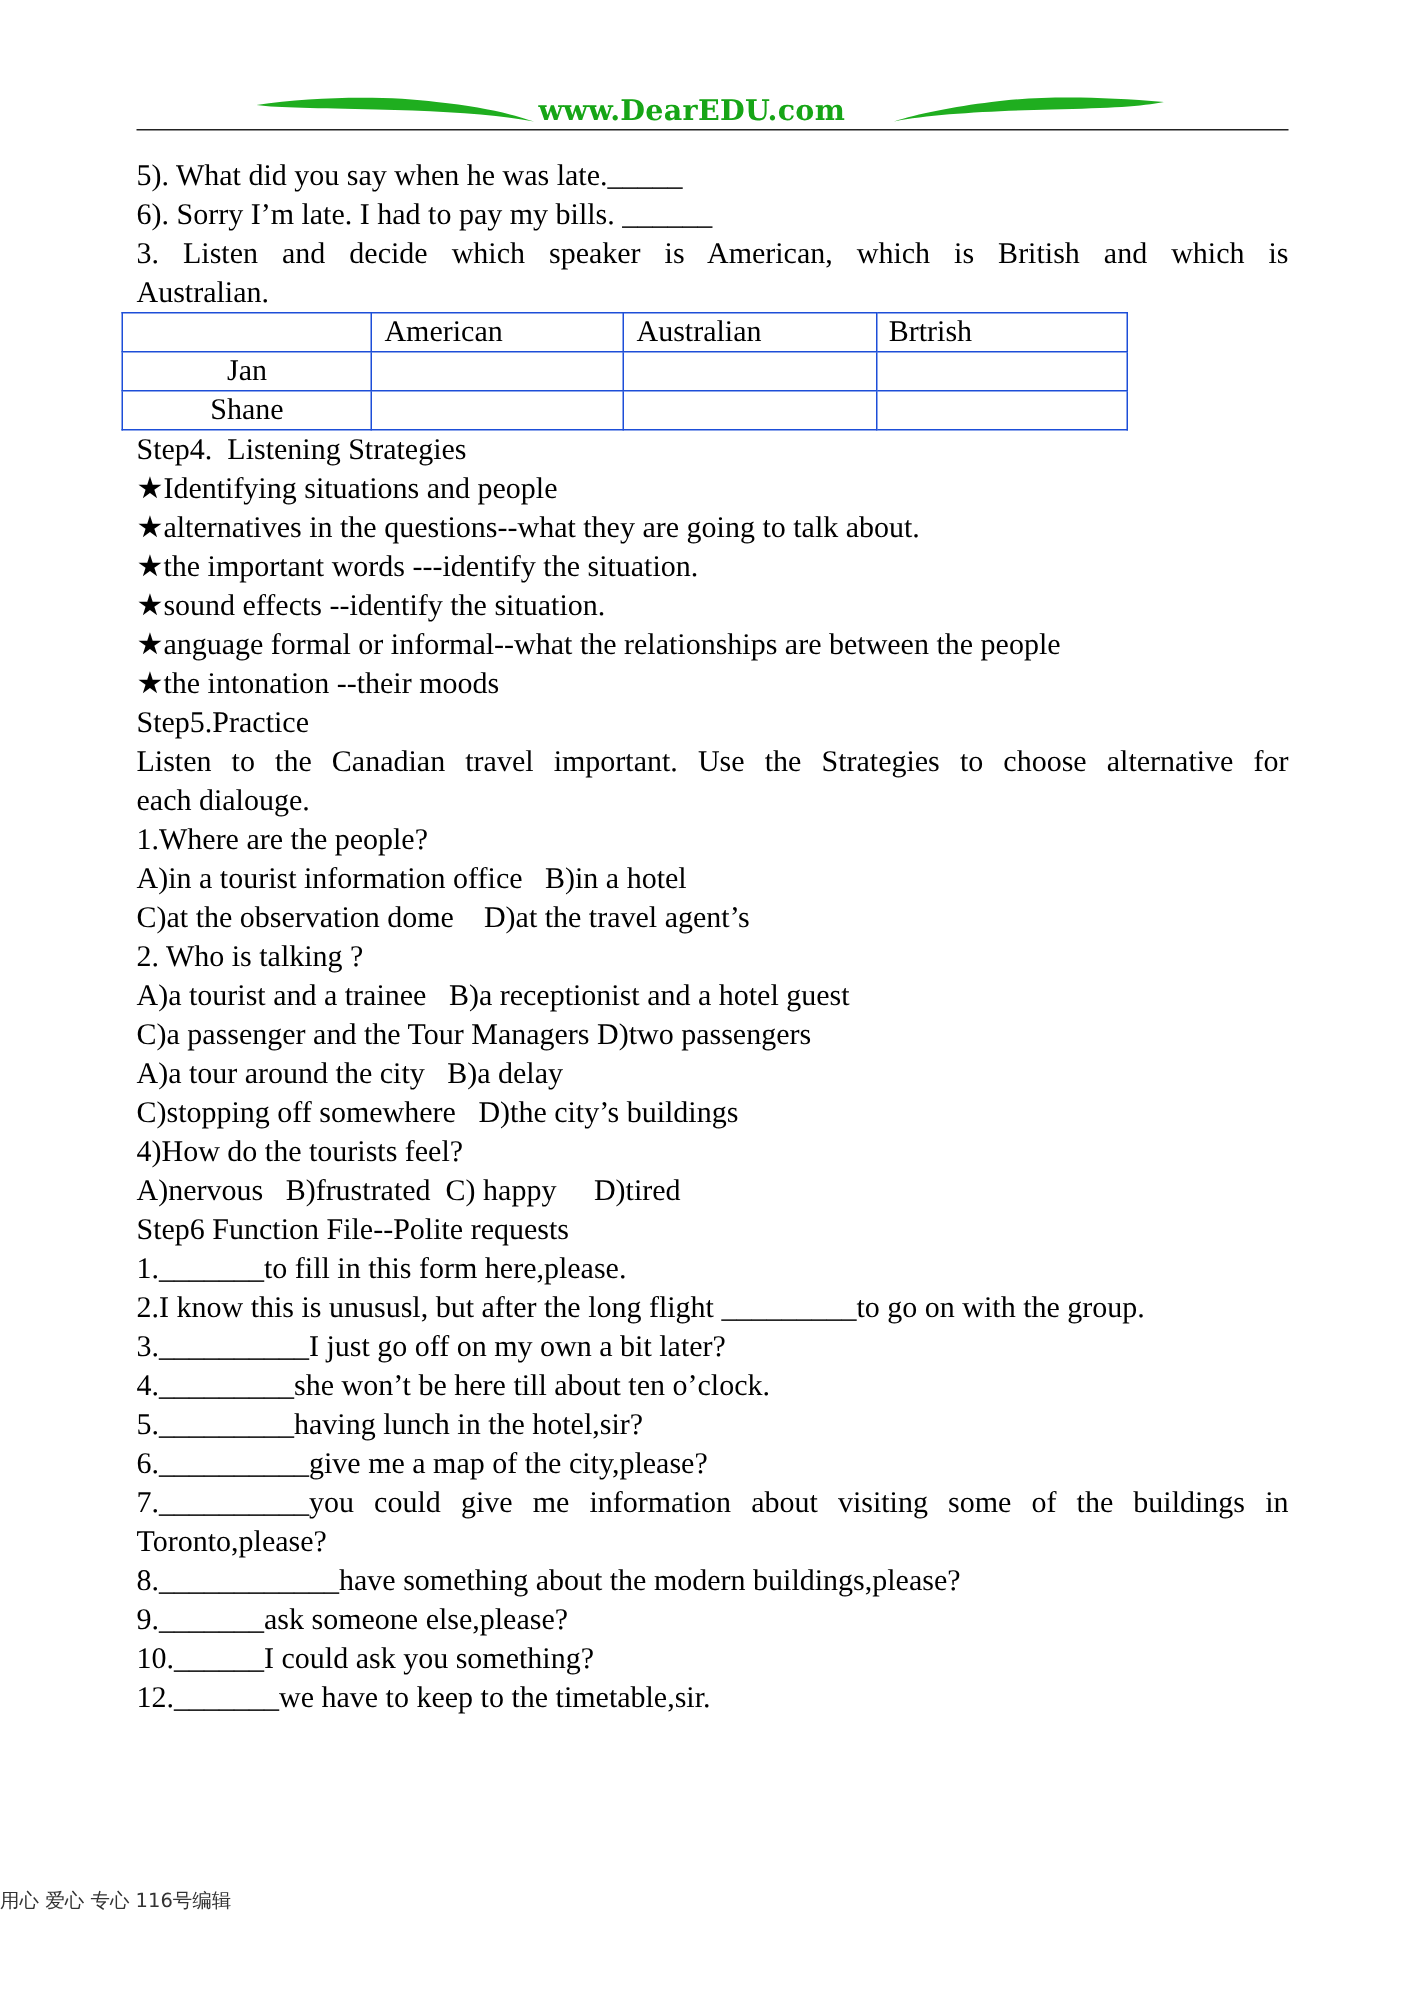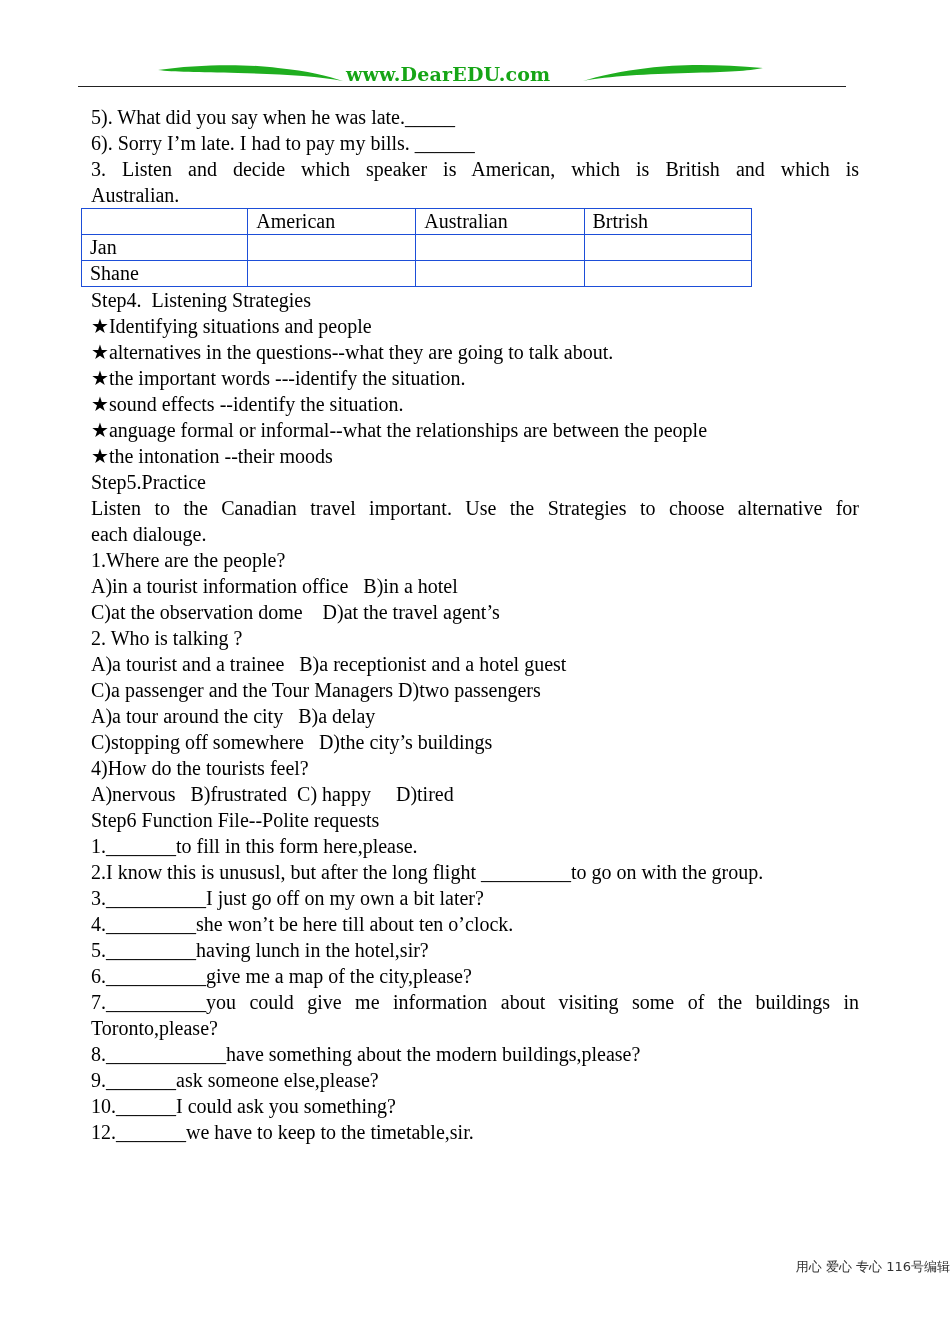--- a/index.html
+++ b/index.html
@@ -2,21 +2,21 @@
 <html><head>
   <meta charset="utf-8">
   <style>
     html, body { margin: 0; padding: 0; background: #ffffff; }
     body {
       width: 950px; height: 1344px; position: relative; overflow: hidden;
       font-family: "Liberation Serif", "DejaVu Serif", serif;
       color: #000;
     }
     .header {
-      position: absolute; left: 78px; top: 62px; width: 768px; height: 26px;
+      position: absolute; left: 91px; top: 62px; width: 768px; height: 26px;
     }
     .header .rule {
       position: absolute; left: 0; right: 0; top: 24px; height: 0;
       border-top: 1.5px solid #222;
     }
     .header svg { position: absolute; left: 80px; top: 2px; }
     .logo-text {
       position: absolute; left: 268px; top: 1px;
       font-family: "DejaVu Serif", "Liberation Serif", serif;
       font-weight: bold; font-size: 19px; color: #16a516;
@@ -28,24 +28,24 @@
     }
     .line { white-space: pre; height: 26px; }
     .justify { text-align: justify; text-align-last: justify; white-space: normal; height: 26px; }
     table.accents {
       border-collapse: collapse; width: 671px; margin-left: -10px;
       font-size: 20px; line-height: 25px;
     }
     table.accents td {
       border: 1px solid #1d4ed8; padding: 0 8px; height: 25px; vertical-align: middle;
     }
-    table.accents td:first-child { width: 152px; }
+    table.accents td:first-child { width: 152px; text-align: center; }
     table.accents td { width: 153px; }
     .footer {
-      position: absolute; top: 1258px; left: 0; width: 950px; text-align: right;
+      position: absolute; top: 1258px; left: 0; width: 950px; text-align: left;
       font-family: "DejaVu Sans", sans-serif; font-size: 13px; color: #333;
     }
   </style>
 </head>
 <body>
 
 <div class="header">
   <svg width="610" height="20" viewBox="0 0 610 20">
     <path d="M0,6 C40,0 90,0 120,4 C150,7 170,12 185,17 C160,12 120,10 80,9 C40,8 15,8 0,6 Z" fill="#1fae1f"></path>
     <path d="M605,4 C560,0 520,0 490,4 C465,7 440,12 425,17 C450,12 490,10 530,9 C570,8 590,7 605,4 Z" fill="#1fae1f"></path>

